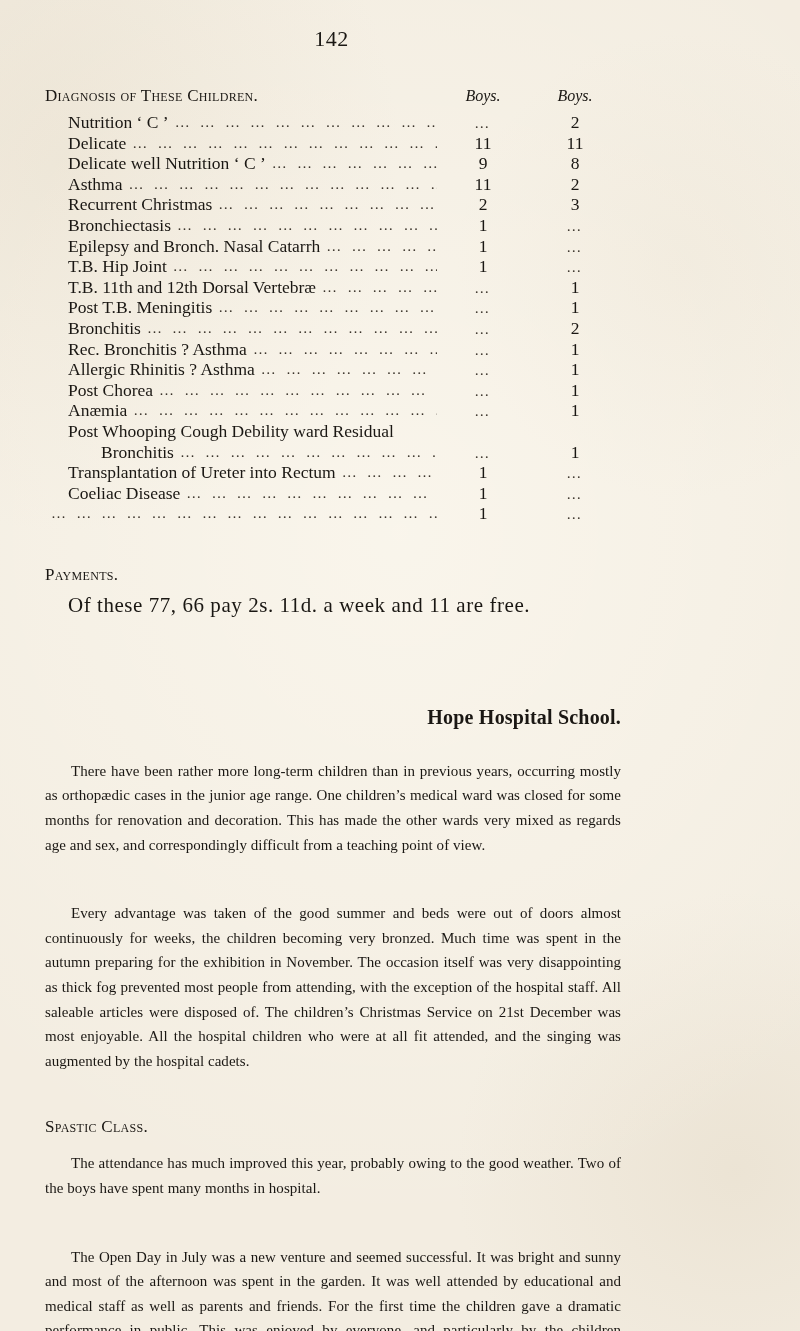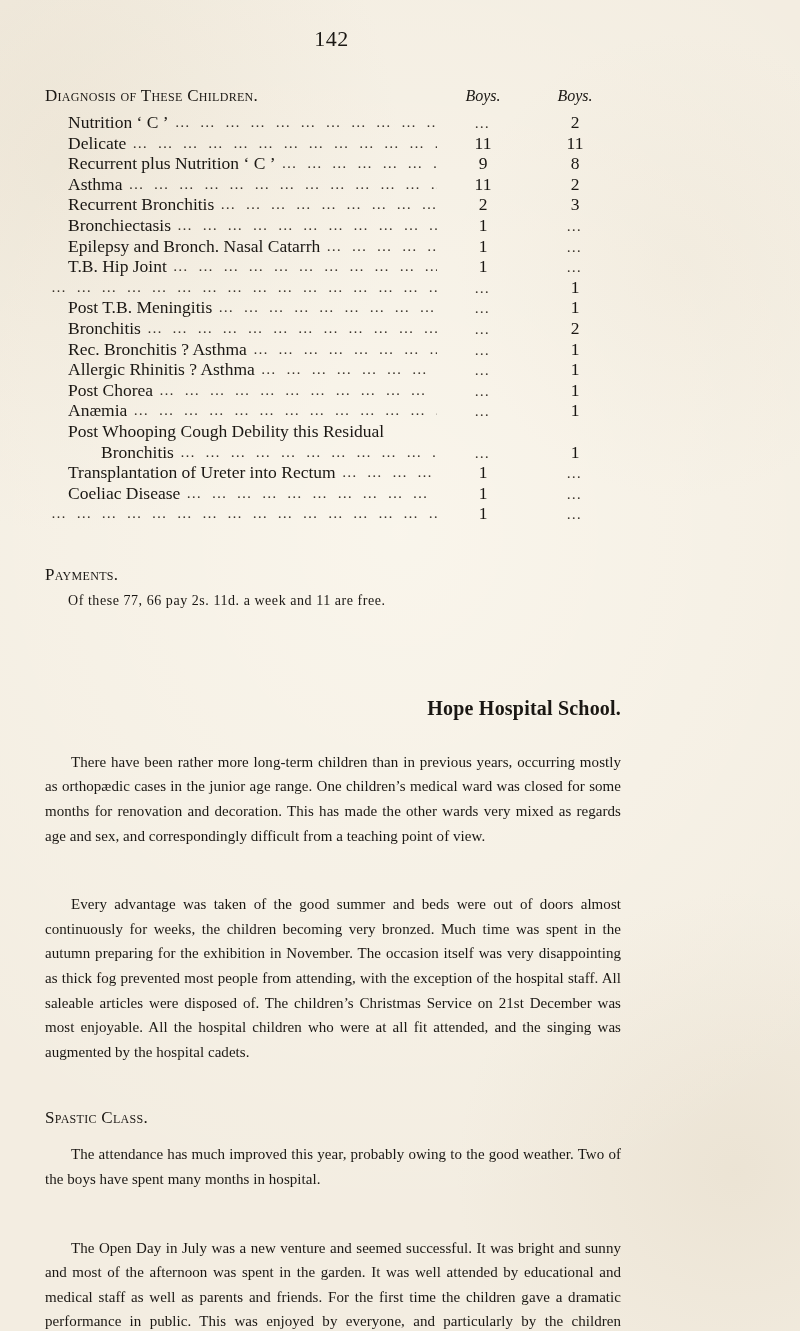--- a/index.html
+++ b/index.html
@@ -117,21 +117,21 @@
     letter-spacing: 2.4px;
     font-size: 15px;
     color: #3a332a;
   }
 
   
   .payments-block {
     margin-top: 40px;
   }
   .payments-line {
-    font-size: 14px;
+    font-size: 21px;
     margin-top: 8px;
     padding-left: 23px;
     letter-spacing: 0.55px;
   }
 
   
   .section-title {
     text-align: right;
     font-weight: bold;
     font-size: 20px;
@@ -177,33 +177,33 @@
             <div class="diag-boys dots-cell">…</div>
             <div class="diag-girls">2</div>
           </div>
           <div class="diag-row">
             <div class="diag-name">Delicate</div>
             <div class="leader">… … … … … … … … … … … … … … … … … … … … … … … … … … … … … … … … … … … … … … … …</div>
             <div class="diag-boys">11</div>
             <div class="diag-girls">11</div>
           </div>
           <div class="diag-row">
-            <div class="diag-name">Recurrent plus Nutrition ‘ C ’</div>
+            <div class="diag-name">Delicate well Nutrition ‘ C ’</div>
             <div class="leader">… … … … … … … … … … … … … … … … … … … … … … … … … … … … … … … … … … … … … … … …</div>
             <div class="diag-boys">9</div>
             <div class="diag-girls">8</div>
           </div>
           <div class="diag-row">
             <div class="diag-name">Asthma</div>
             <div class="leader">… … … … … … … … … … … … … … … … … … … … … … … … … … … … … … … … … … … … … … … …</div>
             <div class="diag-boys">11</div>
             <div class="diag-girls">2</div>
           </div>
           <div class="diag-row">
-            <div class="diag-name">Recurrent Bronchitis</div>
+            <div class="diag-name">Recurrent Christmas</div>
             <div class="leader">… … … … … … … … … … … … … … … … … … … … … … … … … … … … … … … … … … … … … … … …</div>
             <div class="diag-boys">2</div>
             <div class="diag-girls">3</div>
           </div>
           <div class="diag-row">
             <div class="diag-name">Bronchiectasis</div>
             <div class="leader">… … … … … … … … … … … … … … … … … … … … … … … … … … … … … … … … … … … … … … … …</div>
             <div class="diag-boys">1</div>
             <div class="diag-girls dots-cell">…</div>
           </div>
@@ -213,20 +213,21 @@
             <div class="diag-boys">1</div>
             <div class="diag-girls dots-cell">…</div>
           </div>
           <div class="diag-row">
             <div class="diag-name">T.B. Hip Joint</div>
             <div class="leader">… … … … … … … … … … … … … … … … … … … … … … … … … … … … … … … … … … … … … … … …</div>
             <div class="diag-boys">1</div>
             <div class="diag-girls dots-cell">…</div>
           </div>
           <div class="diag-row">
+            <div class="diag-name">T.B. 11th and 12th Dorsal Vertebræ</div>
             <div class="leader">… … … … … … … … … … … … … … … … … … … … … … … … … … … … … … … … … … … … … … … …</div>
             <div class="diag-boys dots-cell">…</div>
             <div class="diag-girls">1</div>
           </div>
           <div class="diag-row">
             <div class="diag-name">Post T.B. Meningitis</div>
             <div class="leader">… … … … … … … … … … … … … … … … … … … … … … … … … … … … … … … … … … … … … … … …</div>
             <div class="diag-boys dots-cell">…</div>
             <div class="diag-girls">1</div>
           </div>
@@ -254,21 +255,21 @@
             <div class="diag-boys dots-cell">…</div>
             <div class="diag-girls">1</div>
           </div>
           <div class="diag-row">
             <div class="diag-name">Anæmia</div>
             <div class="leader">… … … … … … … … … … … … … … … … … … … … … … … … … … … … … … … … … … … … … … … …</div>
             <div class="diag-boys dots-cell">…</div>
             <div class="diag-girls">1</div>
           </div>
           <div class="diag-row">
-            <div class="diag-name">Post Whooping Cough Debility this Residual</div>
+            <div class="diag-name">Post Whooping Cough Debility ward Residual</div>
             <div class="leader hidden">… … … … … … … … … … … … … … … … … … … … … … … … … … … … … … … … … … … … … … … …</div>
             <div class="diag-boys"></div>
             <div class="diag-girls"></div>
           </div>
           <div class="diag-row">
             <div class="diag-name cont">Bronchitis</div>
             <div class="leader">… … … … … … … … … … … … … … … … … … … … … … … … … … … … … … … … … … … … … … … …</div>
             <div class="diag-boys dots-cell">…</div>
             <div class="diag-girls">1</div>
           </div>

